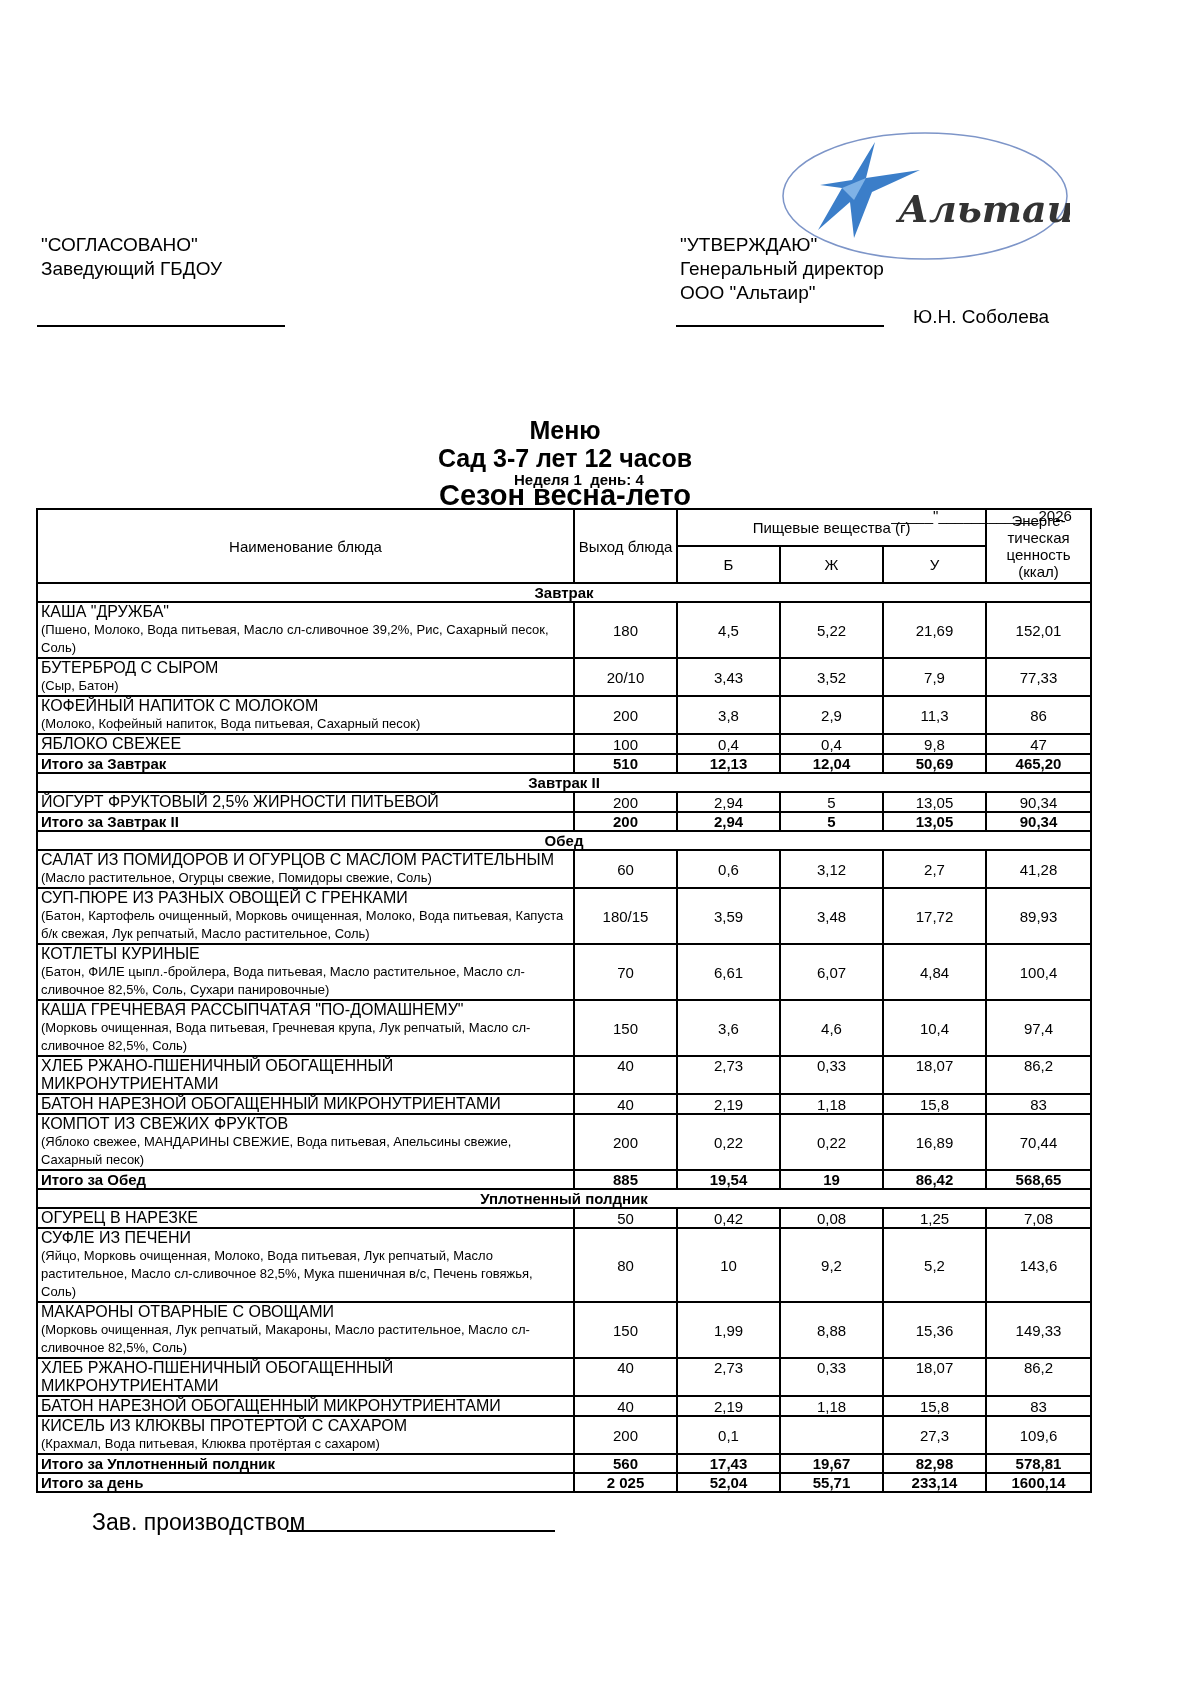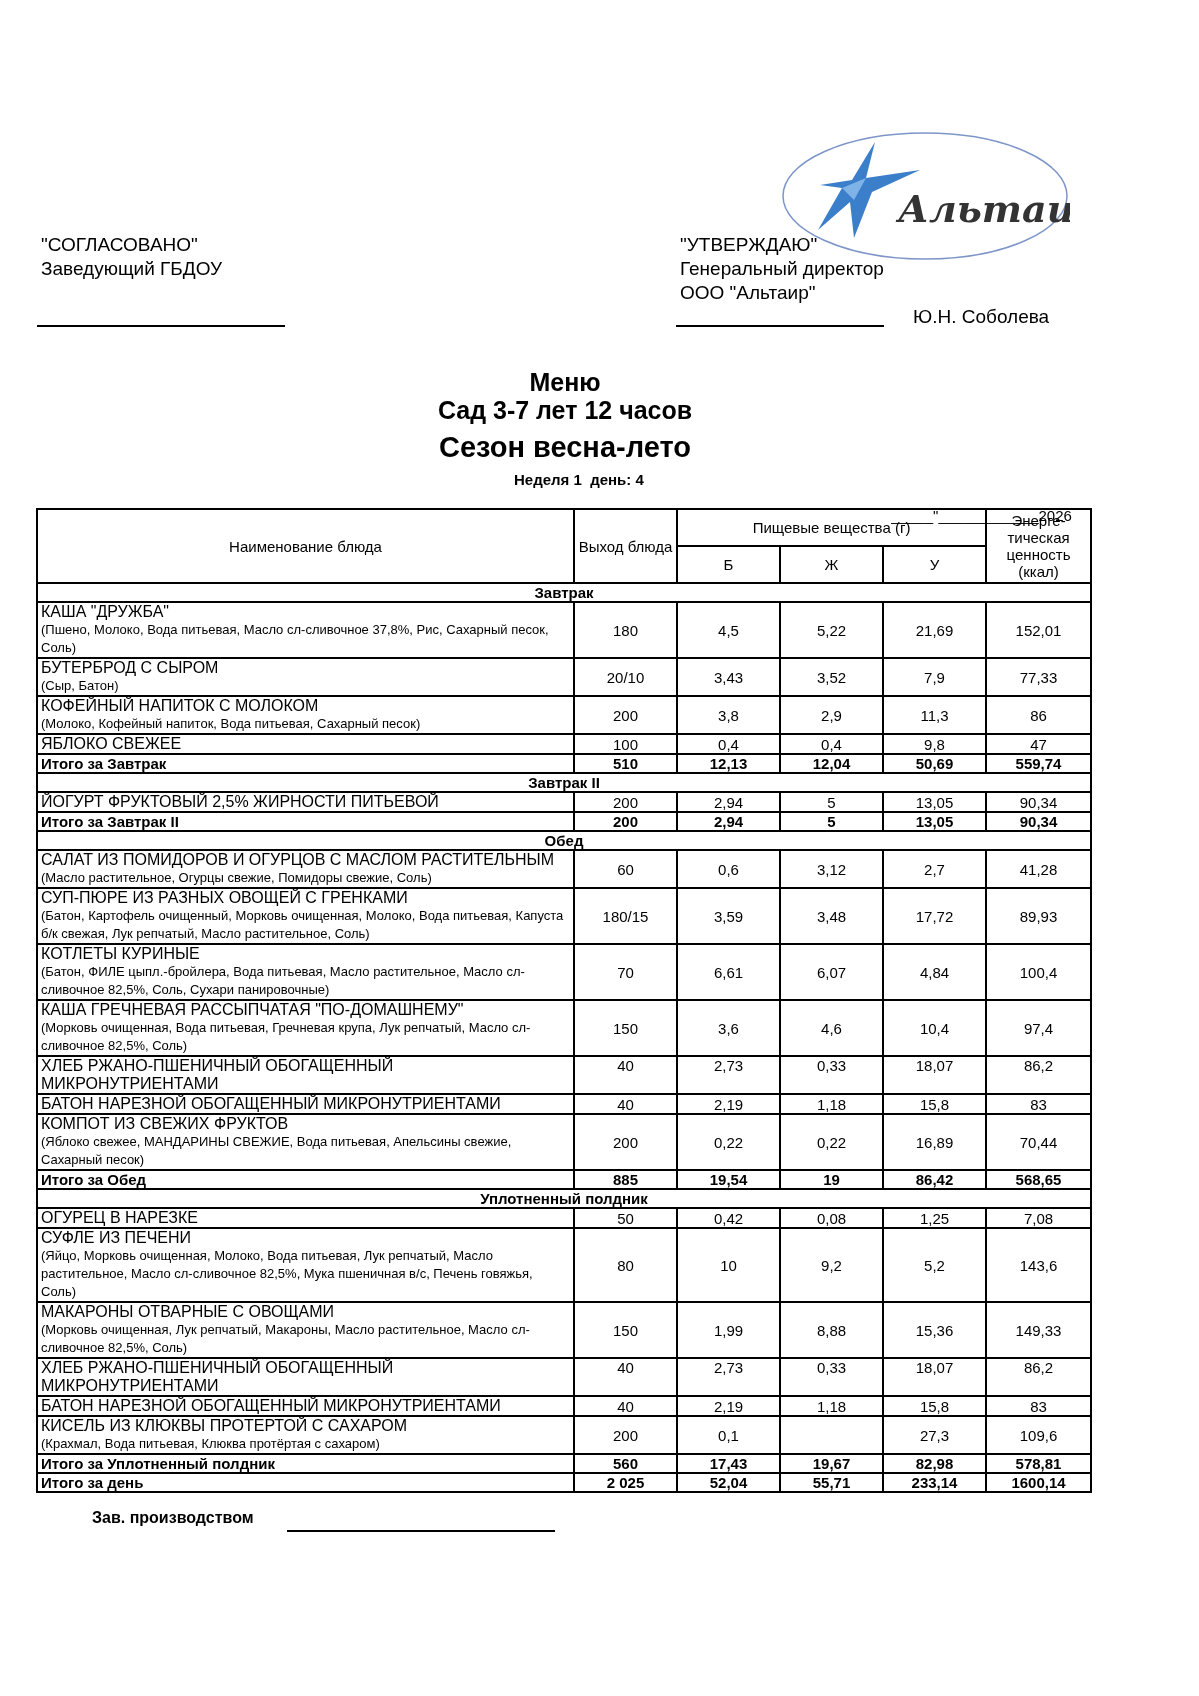--- a/index.html
+++ b/index.html
@@ -2,21 +2,21 @@
 <html><head>
 <meta charset="utf-8">
 <style>
   html, body { margin: 0; padding: 0; background: #ffffff; }
   body { width: 1199px; height: 1696px; position: relative; overflow: hidden;
          font-family: "Liberation Sans", sans-serif; color: #000; }
   .abs { position: absolute; }
   .logo { left: 780px; top: 130px; width: 290px; height: 132px; }
   .approve { font-size: 19px; line-height: 24px; }
   .sig-line { border-bottom: 2px solid #000; height: 0; }
-  .title { left: 0; width: 1130px; text-align: center; font-weight: bold; }
+  .title { left: 0; width: 1130px; text-align: center; font-weight: bold; margin-top: 48px; }
   table.menu { position: absolute; left: 36px; top: 508px; width: 1054px;
                border-collapse: collapse; table-layout: fixed; }
   table.menu td, table.menu th { border: 2px solid #000; padding: 0 3px;
                font-size: 15px; line-height: 17px; vertical-align: middle; }
   table.menu th { font-weight: normal; text-align: center; font-size: 15px; }
   .num { text-align: center; }
   .dish-name { font-size: 16px; display: block; line-height: 18px; }
   .dish-ing { font-size: 13px; display: block; line-height: 18px; height: 18px; overflow: hidden; }
   .dish-ing.two { height: 36px; }
   .dish-ing.three { height: 54px; }
@@ -80,21 +80,21 @@
       <th>У</th>
     </tr>
   </thead>
   <tbody id="menu-body">
       <tr class="section">
         <td colspan="6">Завтрак</td>
       </tr>
       <tr class="dish">
         <td>
           <span class="dish-name">КАША "ДРУЖБА"</span>
-          <span class="dish-ing two">(Пшено, Молоко, Вода питьевая, Масло сл-сливочное  37,8%, Рис, Сахарный песок, Соль)</span>
+          <span class="dish-ing two">(Пшено, Молоко, Вода питьевая, Масло сл-сливочное  39,2%, Рис, Сахарный песок, Соль)</span>
         </td>
         <td class="num">180</td>
         <td class="num">4,5</td>
         <td class="num">5,22</td>
         <td class="num">21,69</td>
         <td class="num">152,01</td>
       </tr>
       <tr class="dish">
         <td>
           <span class="dish-name">БУТЕРБРОД С СЫРОМ</span>
@@ -126,21 +126,21 @@
         <td class="num">0,4</td>
         <td class="num">9,8</td>
         <td class="num">47</td>
       </tr>
       <tr class="total">
         <td>Итого за Завтрак</td>
         <td class="num">510</td>
         <td class="num">12,13</td>
         <td class="num">12,04</td>
         <td class="num">50,69</td>
-        <td class="num">559,74</td>
+        <td class="num">465,20</td>
       </tr>
       <tr class="section">
         <td colspan="6">Завтрак II</td>
       </tr>
       <tr class="simple">
         <td>
           <span class="dish-name">ЙОГУРТ ФРУКТОВЫЙ 2,5% ЖИРНОСТИ ПИТЬЕВОЙ</span>
         </td>
         <td class="num">200</td>
         <td class="num">2,94</td>
@@ -320,14 +320,14 @@
         <td>Итого за день</td>
         <td class="num">2 025</td>
         <td class="num">52,04</td>
         <td class="num">55,71</td>
         <td class="num">233,14</td>
         <td class="num">1600,14</td>
       </tr>
     </tbody>
 </table>
 
-<div class="abs" style="left:92px; top:1509px; font-size:16px;font-weight:bold;">Зав. производством</div>
+<div class="abs" style="left:92px; top:1509px; font-size:23px;">Зав. производством</div>
 <div class="abs sig-line" style="left:287px; top:1530px; width:268px;"></div>
 
 </body></html>

